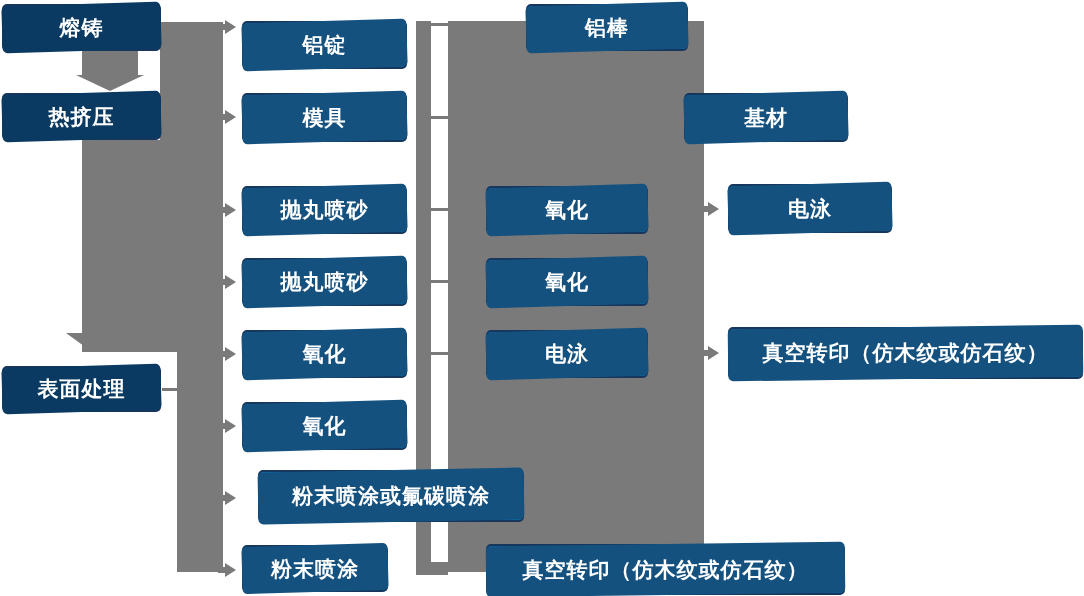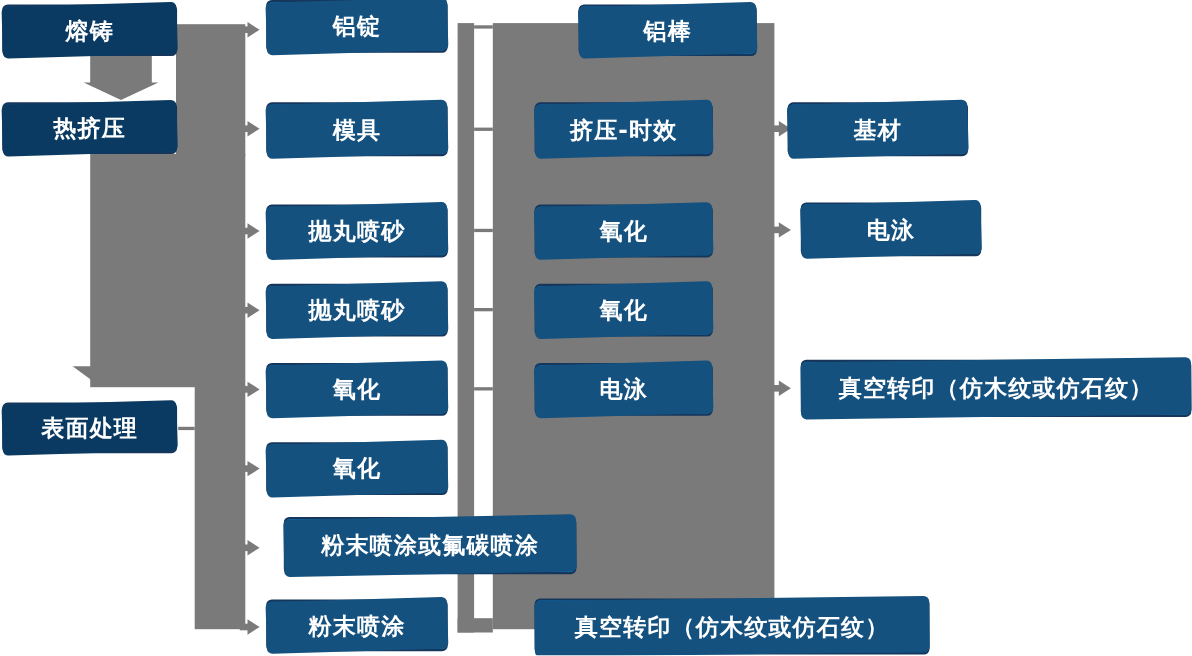--- a/index.html
+++ b/index.html
@@ -76,62 +76,59 @@
   <div class="box dark" style="left:2px;top:4px;width:159px;height:47px;justify-content:center;">
       <span>熔铸</span>
     </div>
   <div class="box dark" style="left:2px;top:93px;width:159px;height:47px;">
       <span>热挤压</span>
     </div>
   <div class="box dark" style="left:2px;top:366px;width:159px;height:46px;">
       <span>表面处理</span>
     </div>
 
-  <div class="box" style="left:242px;top:0;width:165px;height:48px;">
+  <div class="box" style="left:242px;top:21px;width:165px;height:48px;">
       <span>铝锭</span>
     </div>
   <div class="box" style="left:242px;top:93px;width:165px;height:49px;">
       <span>模具</span>
     </div>
   <div class="box" style="left:242px;top:186px;width:165px;height:48px;">
       <span>抛丸喷砂</span>
     </div>
   <div class="box" style="left:242px;top:258px;width:165px;height:48px;">
       <span>抛丸喷砂</span>
     </div>
   <div class="box" style="left:242px;top:330px;width:165px;height:48px;">
       <span>氧化</span>
     </div>
   <div class="box" style="left:242px;top:402px;width:165px;height:48px;">
       <span>氧化</span>
     </div>
   <div class="box midwide" style="left:258px;top:470px;width:266px;height:52px;">
       <span>粉末喷涂或氟碳喷涂</span>
     </div>
-  <div class="box" style="left:242px;top:545px;width:165px;height:47px;">
+  <div class="box" style="left:242px;top:545px;width:146px;height:47px;">
       <span>粉末喷涂</span>
     </div>
 
   <div class="box" style="left:486px;top:4px;width:162px;height:47px;margin-left:40px;">
       <span>铝棒</span>
-    </div>
-  <div class="box" style="left:486px;top:93px;width:162px;height:49px;">
-      <span>挤压-时效</span>
     </div>
   <div class="box" style="left:486px;top:186px;width:162px;height:48px;">
       <span>氧化</span>
     </div>
   <div class="box" style="left:486px;top:258px;width:162px;height:48px;">
       <span>氧化</span>
     </div>
   <div class="box" style="left:486px;top:330px;width:162px;height:48px;">
       <span>电泳</span>
     </div>
 
-  <div class="box" style="left:716px;top:93px;width:164px;height:49px;">
+  <div class="box" style="left:684px;top:93px;width:164px;height:49px;">
       <span>基材</span>
     </div>
   <div class="box" style="left:728px;top:184px;width:164px;height:49px;">
       <span>电泳</span>
     </div>
   <div class="box wide" style="left:728px;top:327px;width:355px;height:52px;">
       <span>真空转印（仿木纹或仿石纹）</span>
     </div>
 
   <div class="box wide" style="left:486px;top:544px;width:359px;height:51px;">

